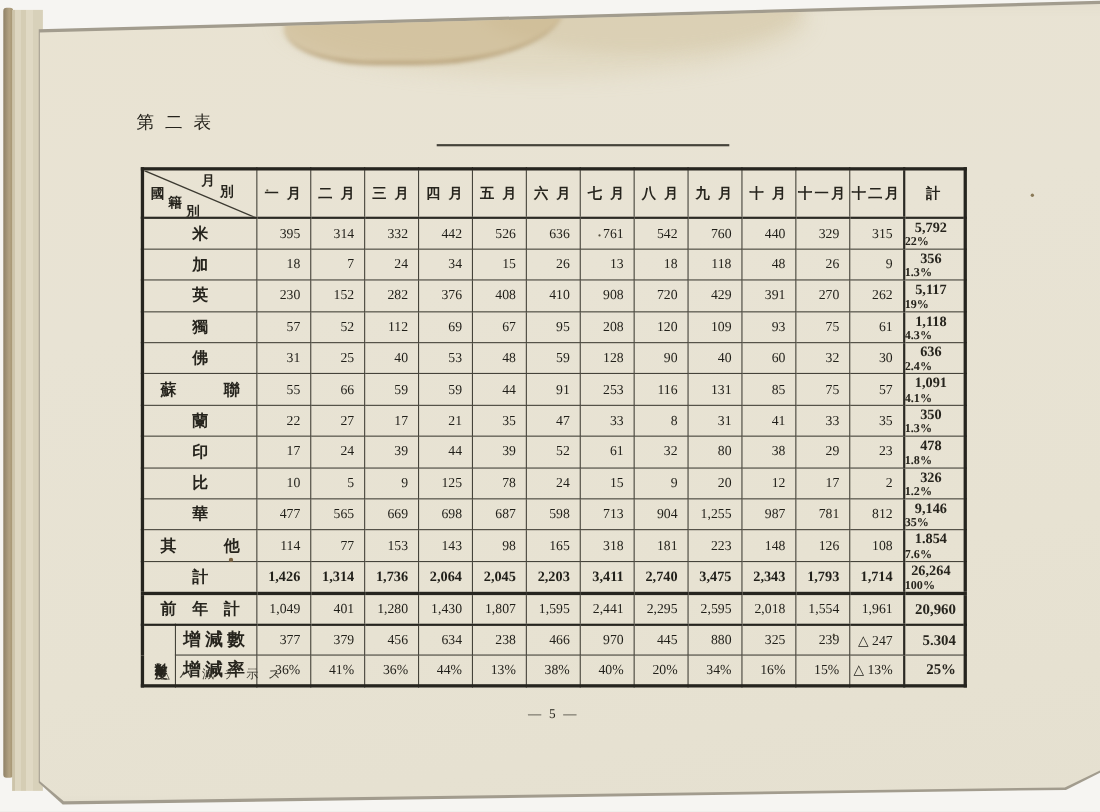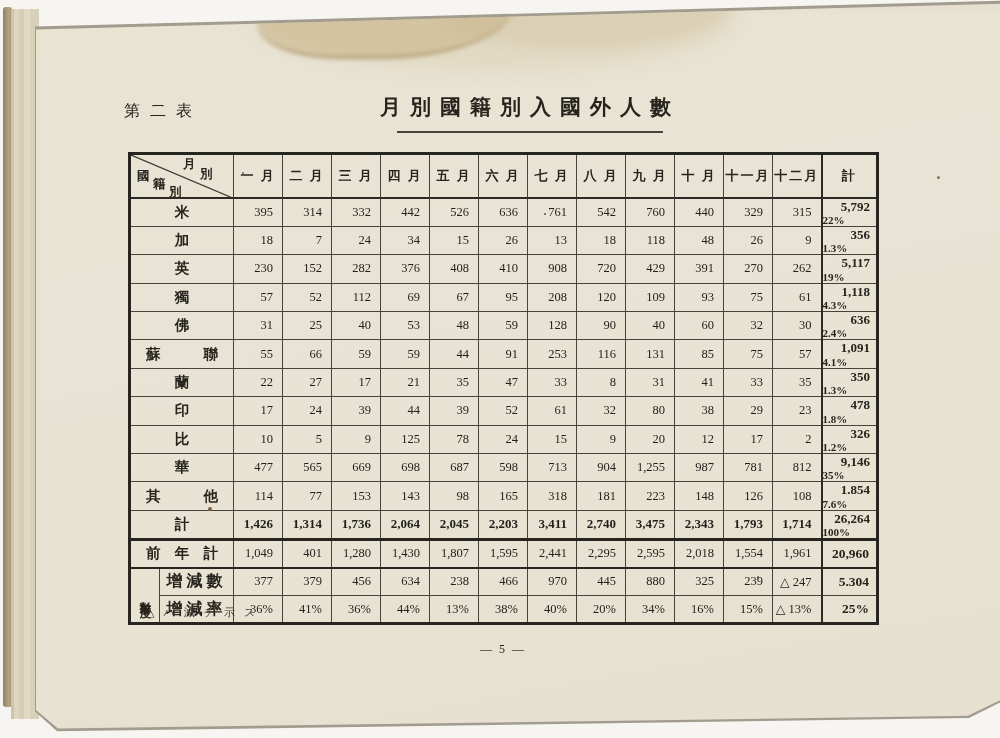--- a/index.html
+++ b/index.html
@@ -47,21 +47,21 @@
   .corner{position:relative;}
   .corner svg{position:absolute;left:0;top:0;}
   .corner .ch{position:absolute;font-size:12.5px;font-weight:600;line-height:1;letter-spacing:0;}
   td.num{text-align:right;padding-right:9px;font-size:12.5px;color:#201f19;}
   th.rlabel{font-size:14.5px;font-weight:600;}
   .lab-in{display:flex;justify-content:center;align-items:center;}
   .lab-in.spread{justify-content:space-between;padding:0 15px;}
   tr.total-row th,tr.total-row td{border-bottom:3px solid #26251f;}
   tr.total-row td.num{font-weight:700;font-size:13px;}
   tr.prev-row th,tr.prev-row td{border-bottom:2px solid #26251f;}
-  td.totcell .v{font-weight:700;font-size:13px;line-height:1.1;text-align:right;padding:1px 6px 0 0;}
+  td.totcell .v{font-weight:700;font-size:13px;line-height:1.1;text-align:center;padding:1px 6px 0 0;}
   td.totcell .p{font-size:11px;line-height:1.1;padding-right:6px;font-weight:600;}
   td.totsingle{font-weight:700;font-size:13.5px;text-align:right;padding-right:7px;}
   th.vgroup{writing-mode:vertical-rl;font-size:11.5px;font-weight:600;letter-spacing:1px;text-align:center;}
   th.sublabel{font-size:16px;font-weight:700;letter-spacing:4px;}
 
   .footnote{position:absolute;left:146px;top:605px;font-size:11px;letter-spacing:9px;color:#38362c;}
   .page-number{position:absolute;left:0;right:0;top:642px;text-align:center;font-size:12px;letter-spacing:2px;transform:translateX(3px);}
 </style>
 </head>
 <body>
@@ -69,21 +69,20 @@
 <div class="scene">
   <div class="book-edge"></div>
   <div class="page-stack"></div>
   <div class="paper-rim"></div>
   <div class="paper">
     <div class="stain stain-wide"></div>
     <div class="stain stain-mid"></div>
     <div class="stain stain-dark"></div>
 
     <div class="table-no">第二表</div>
-    <div class="title">月別國籍別入國外人數</div>
     <div class="title-underline"></div>
 
     <table id="datatable">
         <colgroup>
           <col style="width: 30px;">
           <col style="width: 74px;">
           <col style="width: 49px;">
           <col style="width: 49px;">
           <col style="width: 49px;">
           <col style="width: 49px;">

